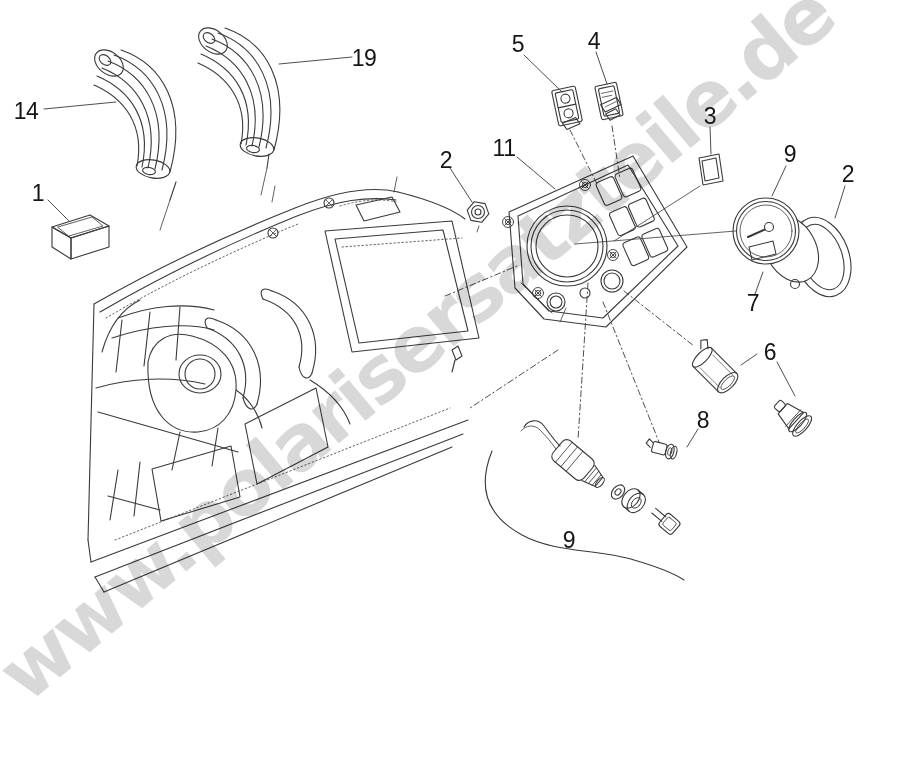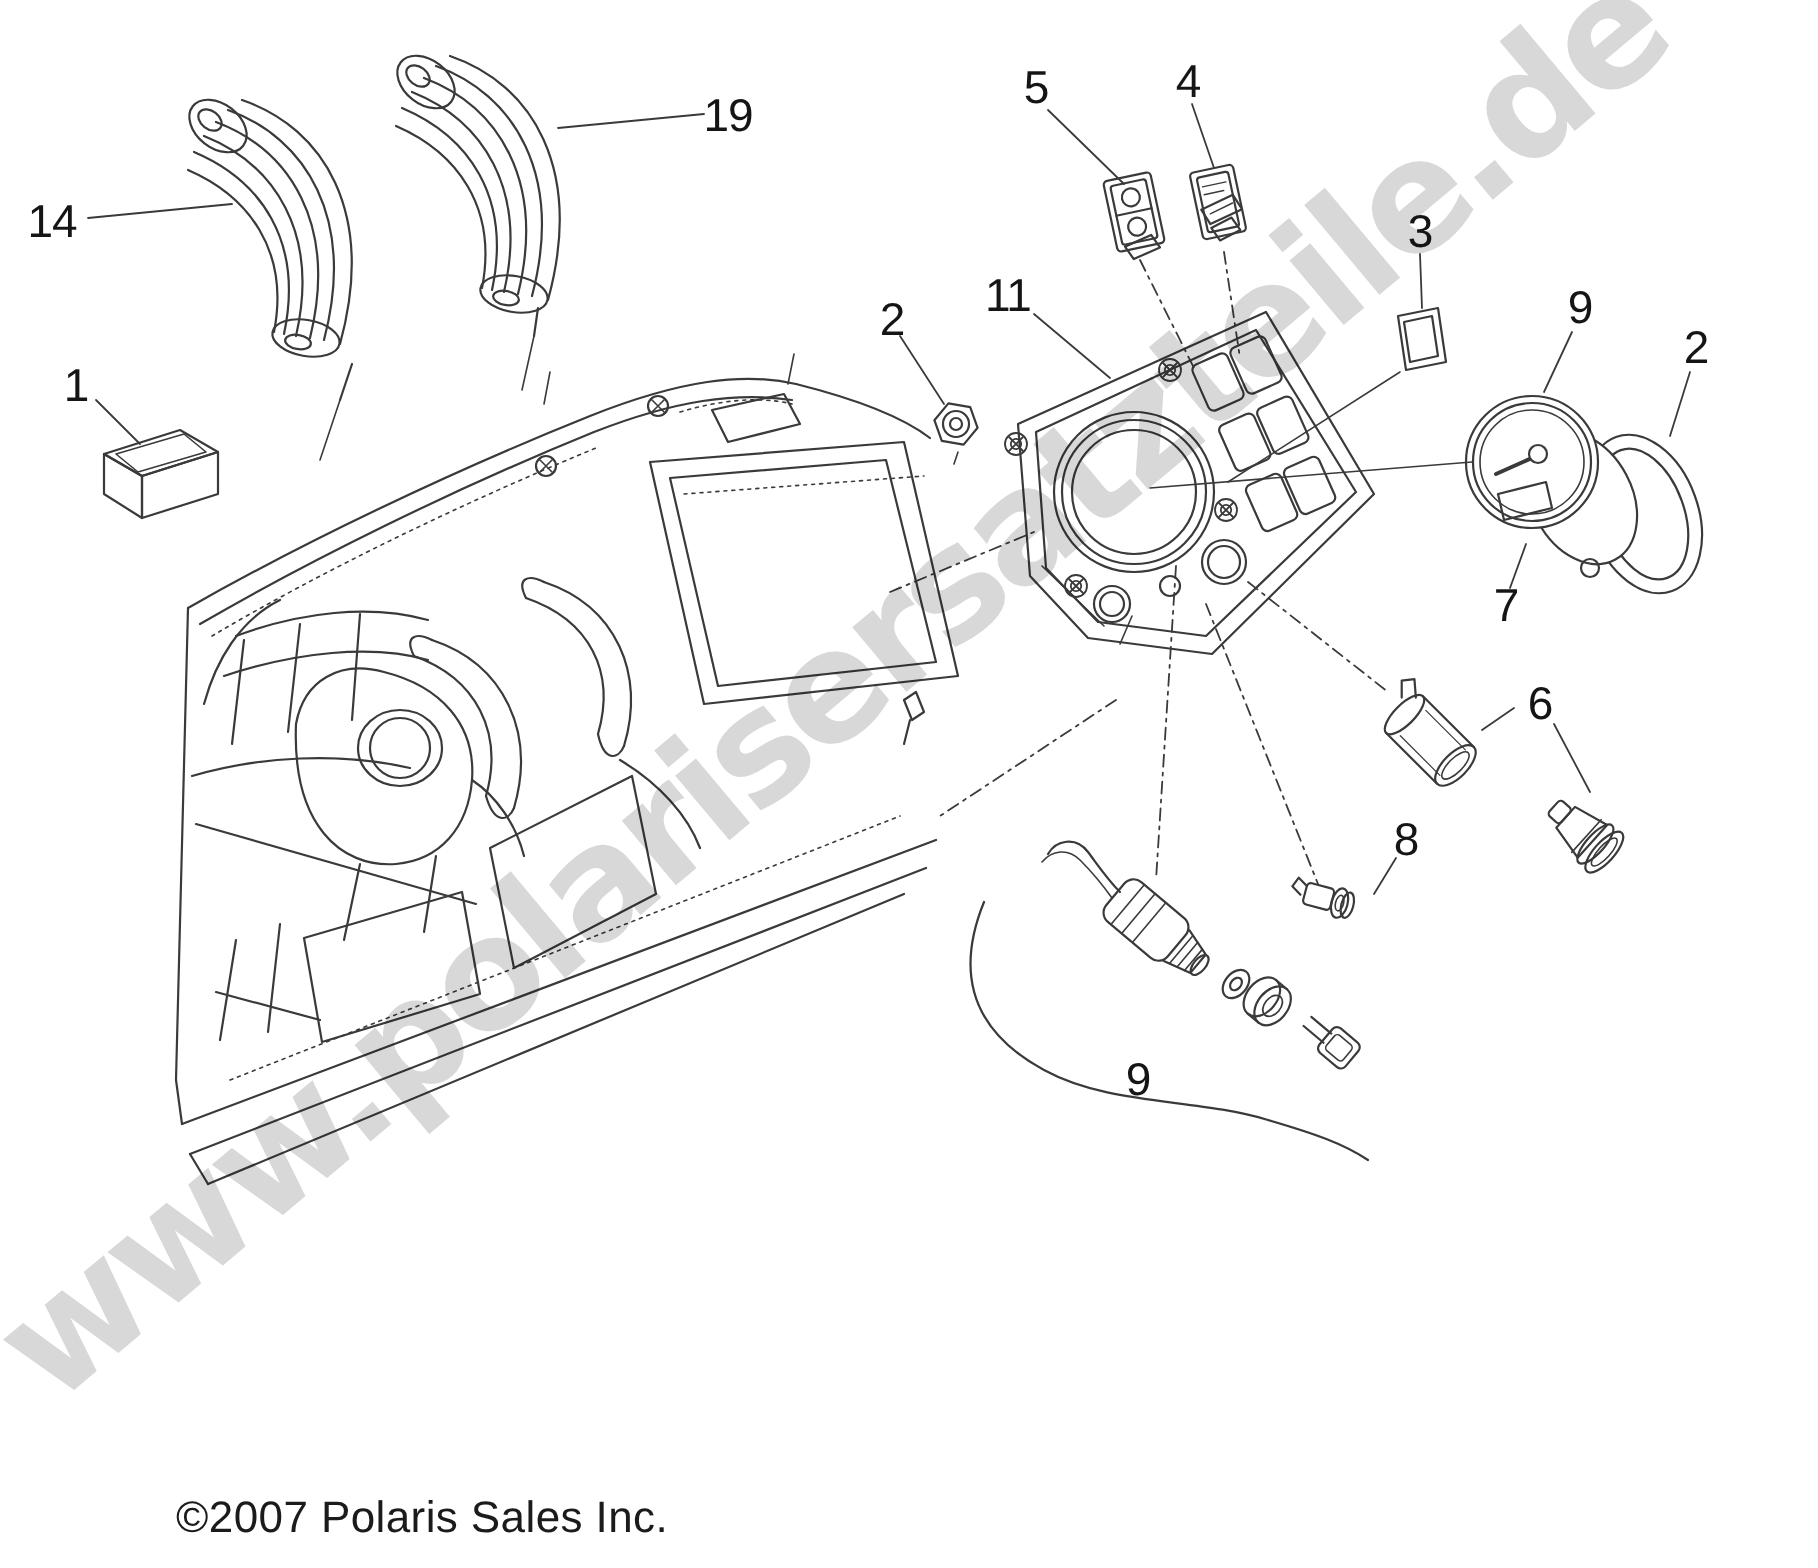--- a/index.html
+++ b/index.html
@@ -309,14 +309,13 @@
   <div class="callout" style="left:770px;top:352px">6</div>
   <div class="callout" style="left:753px;top:303px">7</div>
   <div class="callout" style="left:703px;top:420px">8</div>
   <div class="callout" style="left:569px;top:540px">9</div>
   <div class="callout" style="left:848px;top:174px">2</div>
   <div class="callout" style="left:504px;top:148px">11</div>
   <div class="callout" style="left:26px;top:111px">14</div>
   <div class="callout" style="left:364px;top:58px">19</div>
   <div class="callout" style="left:790px;top:154px">9</div>
 
-  <div class="copyright">©2007 Polaris Sales Inc.</div>
 </div>
 
 </body></html>

